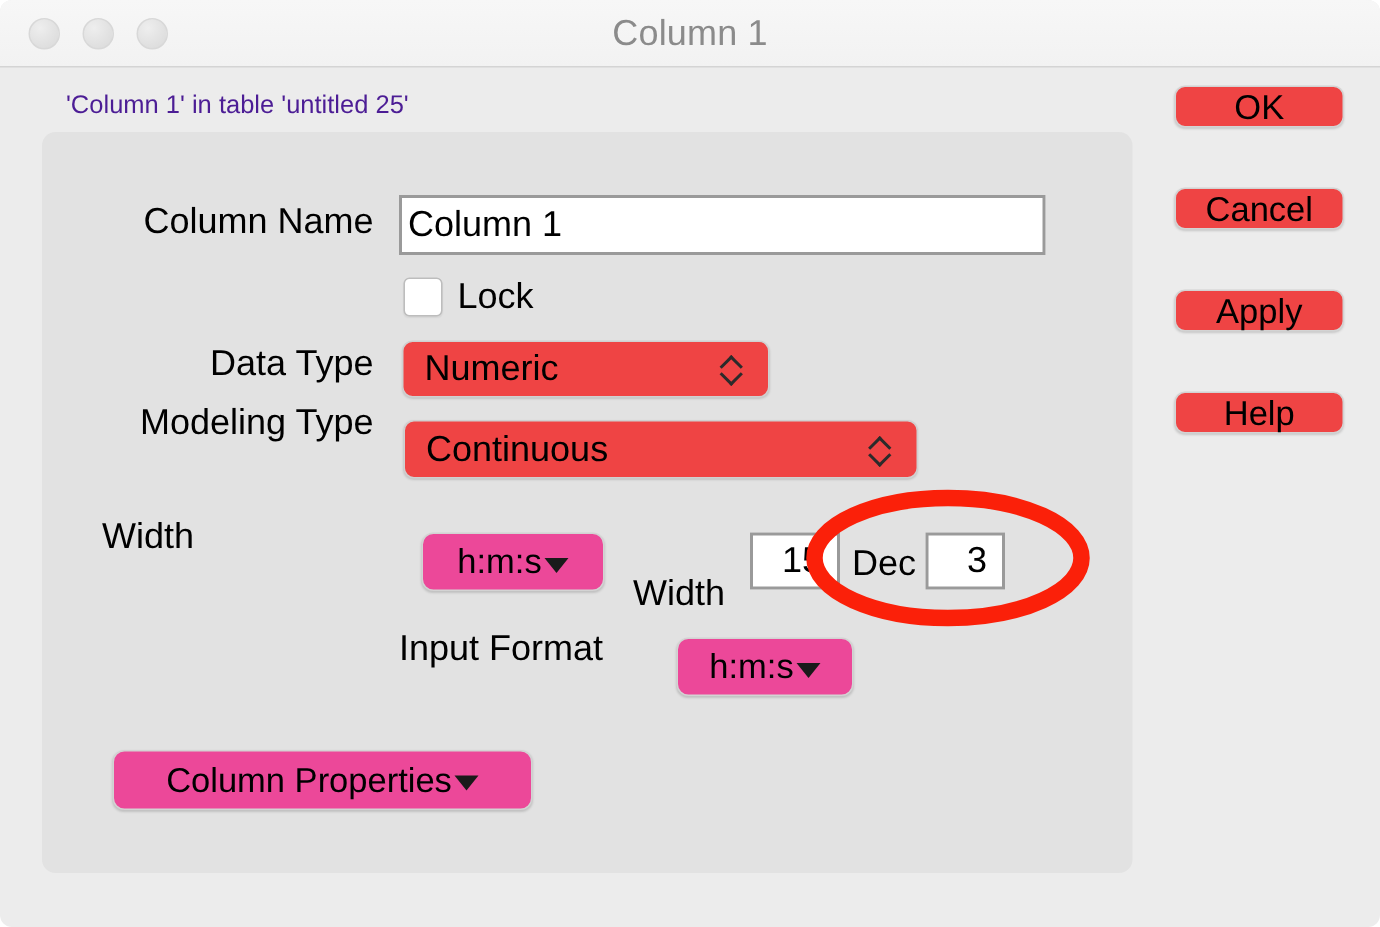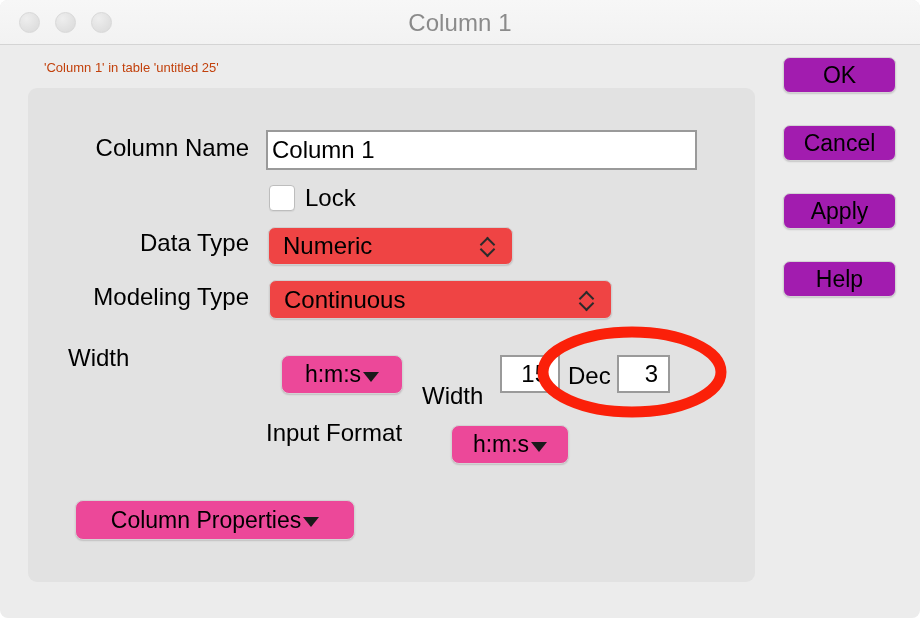--- a/index.html
+++ b/index.html
@@ -56,22 +56,22 @@
     font-size: 24px;
     color: #8b8b8b;
     letter-spacing: 0.1px;
   }
 
   
   .header-note {
     position: absolute;
     left: 44px;
     top: 60px;
-    font-size: 13px;
-    color: #c2410c;
+    font-size: 17px;
+    color: #4c1d95;
     white-space: nowrap;
   }
 
   
   .panel {
     position: absolute;
     left: 28px;
     top: 88px;
     width: 727px;
     height: 494px;
@@ -182,22 +182,22 @@
     border-top: 10px solid #1a1a1a;
     position: relative;
     top: 2px;
   }
 
   
   .pushbtn {
     position: absolute;
     left: 783px;
     width: 113px;
-    height: 36px;
-    background: #a21caf;
+    height: 28px;
+    background: #ef4444;
     border: 1px solid #d3d3d3;
     border-radius: 7px;
     box-shadow: 0 1px 1.6px rgba(0,0,0,0.16);
     display: flex;
     align-items: center;
     justify-content: center;
     font-size: 23px;
     color: #000;
   }
 
@@ -235,21 +235,21 @@
 
   <div class="label" style="left:68px; top:229px; width:181px;">Data Type</div>
   <div class="combo" style="left:268px; top:227px; width:245px; height:38px;">
     <span class="combo-text">Numeric</span>
     <span class="stepper">
       <span class="chev up"></span>
       <span class="chev down"></span>
     </span>
   </div>
 
-  <div class="label" style="left:68px; top:283px; width:181px;">Modeling Type</div>
+  <div class="label" style="left:68px; top:268px; width:181px;">Modeling Type</div>
   <div class="combo" style="left:269px; top:280px; width:343px; height:39px;">
     <span class="combo-text">Continuous</span>
     <span class="stepper">
       <span class="chev up"></span>
       <span class="chev down"></span>
     </span>
   </div>
 
   <div class="label" style="left:68px; top:344px;">Width</div>
   <div class="popup" style="left:281px; top:355px; width:122px; height:39px;">

